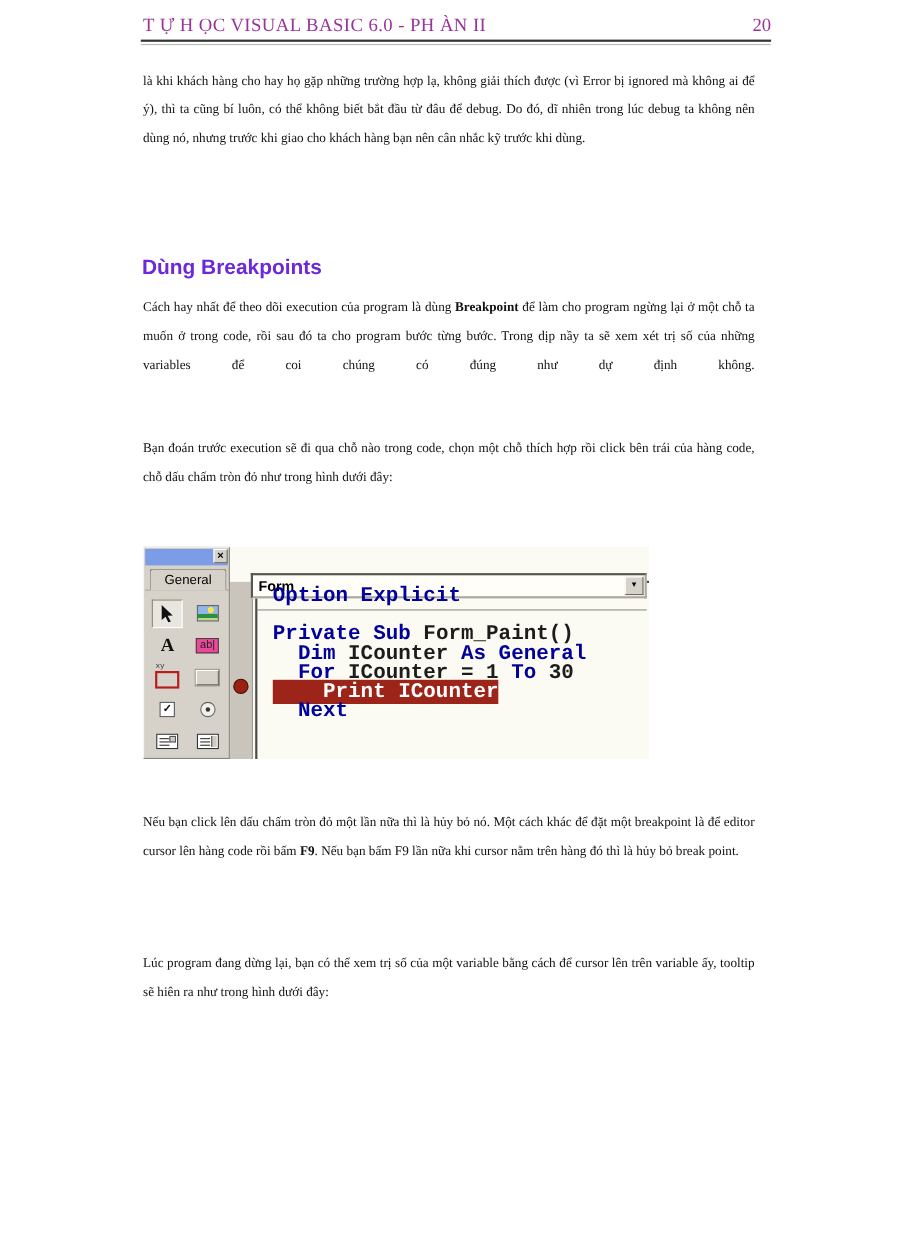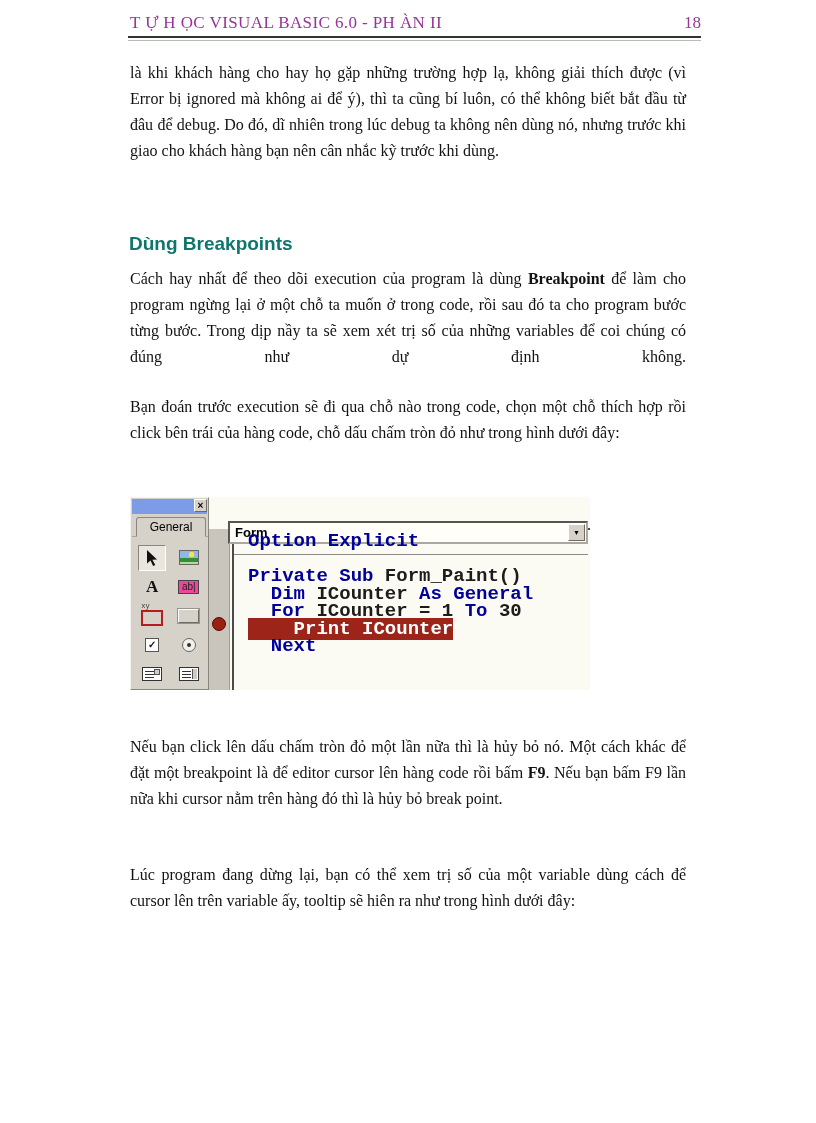--- a/index.html
+++ b/index.html
@@ -7,26 +7,26 @@
         font-family:"Liberation Serif",serif;color:#111;padding-left:12px;}
 
   
   .header{position:absolute;left:128px;top:11px;width:573px;height:25px;
           border-bottom:2px solid #343434;}
   .header::after{content:"";position:absolute;left:0;right:0;bottom:-5px;height:1px;background:#b4bfb4;}
   .htitle{position:absolute;left:2px;top:2px;font-size:17px;letter-spacing:.4px;color:#993399;}
   .hnum{position:absolute;right:0;top:2px;font-size:17px;color:#993399;}
 
   
-  .para{position:absolute;left:130px;width:556px;margin:0;font-size:16px;line-height:26px;
+  .para{position:absolute;left:130px;width:556px;margin:0;font-size:12px;line-height:26px;
         text-align:justify;color:#121212;}
   .justify-last{text-align-last:justify;}
   .b{font-weight:bold;}
   .heading{position:absolute;left:129px;top:233px;margin:0;
-           font-family:"Liberation Sans",sans-serif;font-size:19px;font-weight:bold;color:#0f766e;}
+           font-family:"Liberation Sans",sans-serif;font-size:19px;font-weight:bold;color:#6d28d9;}
 
   
   .vbshot{position:absolute;left:130px;top:497px;width:460px;height:193px;background:#fcfbf3;}
 
   
   .tbx{position:absolute;left:0;top:0;width:79px;height:193px;background:#d6d2ca;
        border:1px solid;border-color:#f6f4ef #8a867e #8a867e #f6f4ef;box-sizing:border-box;}
   .tbx-title{position:absolute;left:1px;top:1px;width:75px;height:15px;background:#7c9ce8;}
   .xbtn{position:absolute;right:1px;top:1px;width:13px;height:13px;background:#d6d2ca;
         border:1px solid;border-color:#ffffff #6f6b63 #6f6b63 #ffffff;box-sizing:border-box;
@@ -82,21 +82,21 @@
   .hl{background:#9c2418;color:#ffffff;}
   .sep1{position:absolute;left:104px;top:57px;right:2px;border-top:1px solid #8b8b8b;}
 </style>
 </head>
 <body>
 
 <div class="page">
 
   <div class="header">
     <span class="htitle">T Ự H ỌC VISUAL BASIC 6.0 - PH ÀN II</span>
-    <span class="hnum">18</span>
+    <span class="hnum">20</span>
   </div>
 
   <p class="para" style="top:60px"><span>là khi khách hàng cho hay họ gặp những trường hợp lạ, không giải thích được (vì Error bị ignored mà không ai để ý), thì ta cũng bí luôn, có thể không biết bắt đầu từ đâu để debug. Do đó, dĩ nhiên trong lúc debug ta không nên dùng nó, nhưng trước khi giao cho khách hàng bạn nên cân nhắc kỹ trước khi dùng.</span></p>
 
   <h2 class="heading">Dùng Breakpoints</h2>
 
   <p class="para" style="top:394px"><span>Bạn đoán trước execution sẽ đi qua chỗ nào trong code, chọn một chỗ thích hợp rồi click bên trái của hàng code, chỗ dấu chấm tròn đỏ như trong hình dưới đây:</span></p>
 
   <p class="para justify-last" style="top:266px"><span>Cách hay nhất để theo dõi execution của program là dùng </span><span class="b">Breakpoint</span><span> để làm cho program ngừng lại ở một chỗ ta muốn ở trong code, rồi sau đó ta cho program bước từng bước. Trong dịp nầy ta sẽ xem xét trị số của những variables để coi chúng có đúng như dự định không.</span></p>
 
@@ -163,15 +163,15 @@
       <div class="code-line"><span>  </span><span class="kw">Dim</span><span> ICounter </span><span class="kw">As</span><span> </span><span class="kw">General</span></div>
       <div class="code-line"><span>  </span><span class="kw">For</span><span> ICounter = 1 </span><span class="kw">To</span><span> 30</span></div>
       <div class="code-line"><span class="hl">    Print ICounter</span></div>
       <div class="code-line"><span>  </span><span class="kw">Next</span></div>
       <div class="code-line"></div>
     </div>
     <div class="sep1"></div>
   </div>
 
   <p class="para" style="top:734px"><span>Nếu bạn click lên dấu chấm tròn đỏ một lần nữa thì là hủy bỏ nó. Một cách khác để đặt một breakpoint là để editor cursor lên hàng code rồi bấm </span><span class="b">F9</span><span>. Nếu bạn bấm F9 lần nữa khi cursor nằm trên hàng đó thì là hủy bỏ break point.</span></p>
-  <p class="para" style="top:862px"><span>Lúc program đang dừng lại, bạn có thể xem trị số của một variable dùng cách để cursor lên trên variable ấy, tooltip sẽ hiên ra như trong hình dưới đây:</span></p>
+  <p class="para" style="top:862px"><span>Lúc program đang dừng lại, bạn có thể xem trị số của một variable bằng cách để cursor lên trên variable ấy, tooltip sẽ hiên ra như trong hình dưới đây:</span></p>
 
 </div>
 
 </body></html>

